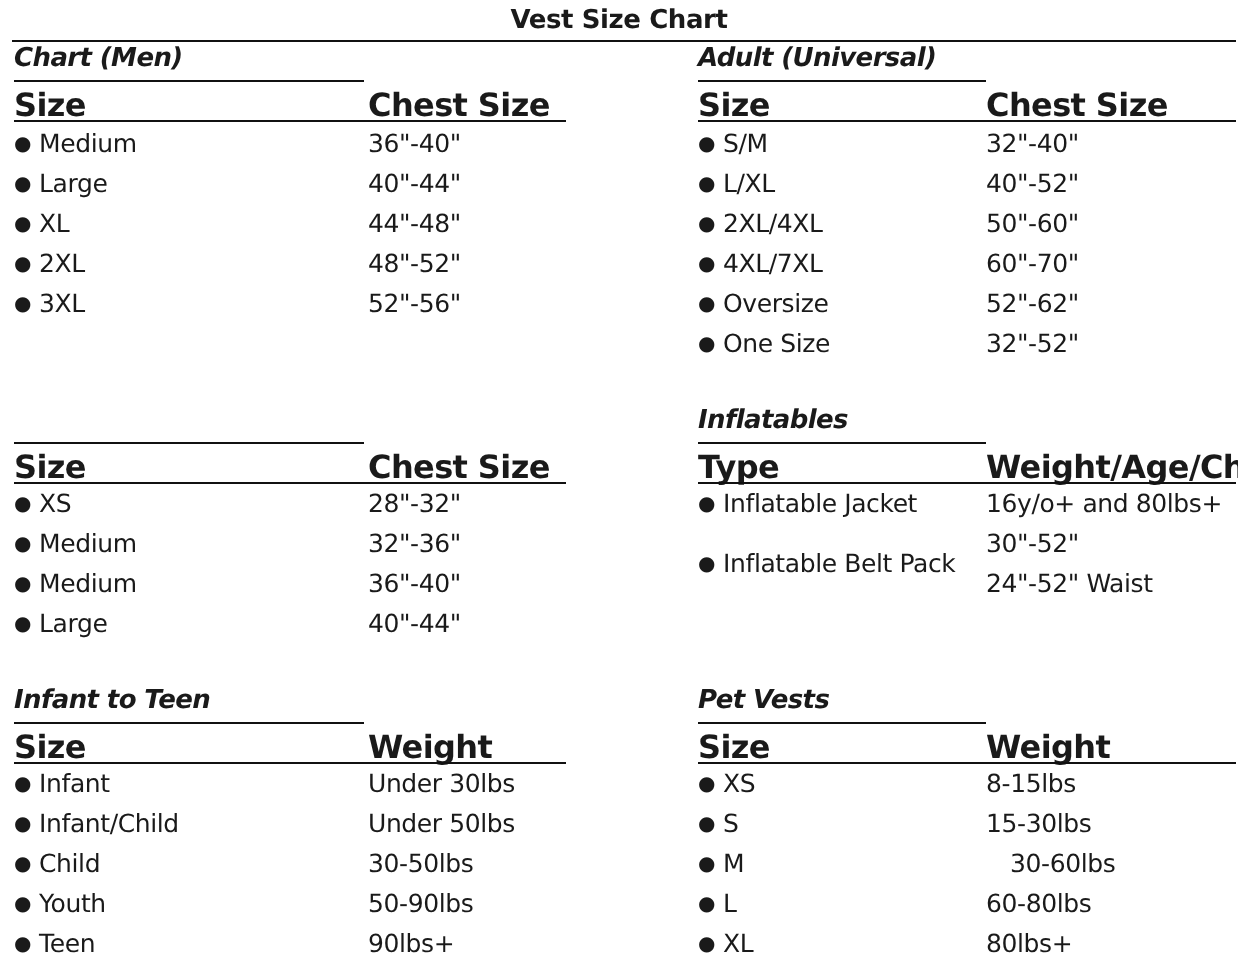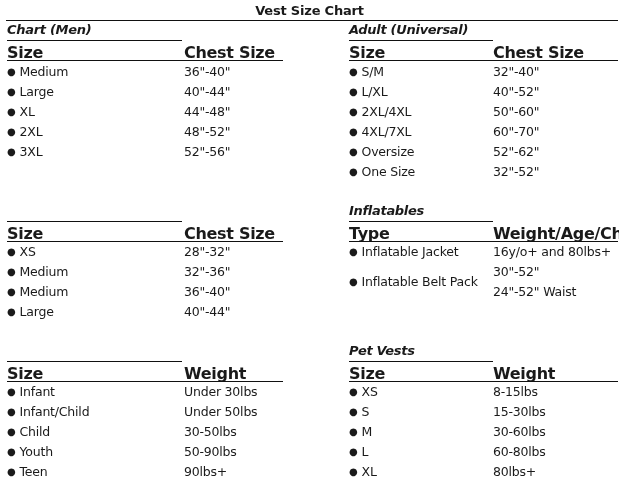--- a/index.html
+++ b/index.html
@@ -122,20 +122,21 @@
     </div>
   <div class="row" style="top:61px;">
       <span class="c2" style="left:144px;">30"-52"</span>
     </div>
   <div class="row" style="top:81px;">
       <span class="c2" style="left:144px;">24"-52" Waist</span>
     </div>
 </div>
 
 <div class="sec" style="left:7px;top:343px;width:280px;height:138px;">
+  <div class="sec-name">Infant to Teen</div>
   <div class="sec-rule" style="top:18px;width:175px;"></div>
   <div class="hdr" style="left:0;top:21px;">Size</div>
   <div class="hdr" style="left:177px;top:21px;">Weight</div>
   <div class="hdr-rule" style="top:38px;width:276px;"></div>
   <div class="row" style="top:41px;">
       <span class="c1"><span class="bullet">●</span><span>Infant</span></span>
       <span class="c2" style="left:177px;">Under 30lbs</span>
     </div>
   <div class="row" style="top:61px;">
       <span class="c1"><span class="bullet">●</span><span>Infant/Child</span></span>
@@ -164,21 +165,21 @@
   <div class="row" style="top:41px;">
       <span class="c1"><span class="bullet">●</span><span>XS</span></span>
       <span class="c2" style="left:144px;">8-15lbs</span>
     </div>
   <div class="row" style="top:61px;">
       <span class="c1"><span class="bullet">●</span><span>S</span></span>
       <span class="c2" style="left:144px;">15-30lbs</span>
     </div>
   <div class="row" style="top:81px;">
       <span class="c1"><span class="bullet">●</span><span>M</span></span>
-      <span class="c2" style="left:144px;">30-60lbs</span>
+      <span class="c2" style="left:156px;">30-60lbs</span>
     </div>
   <div class="row" style="top:101px;">
       <span class="c1"><span class="bullet">●</span><span>L</span></span>
       <span class="c2" style="left:144px;">60-80lbs</span>
     </div>
   <div class="row" style="top:121px;">
       <span class="c1"><span class="bullet">●</span><span>XL</span></span>
       <span class="c2" style="left:144px;">80lbs+</span>
     </div>
 </div>

